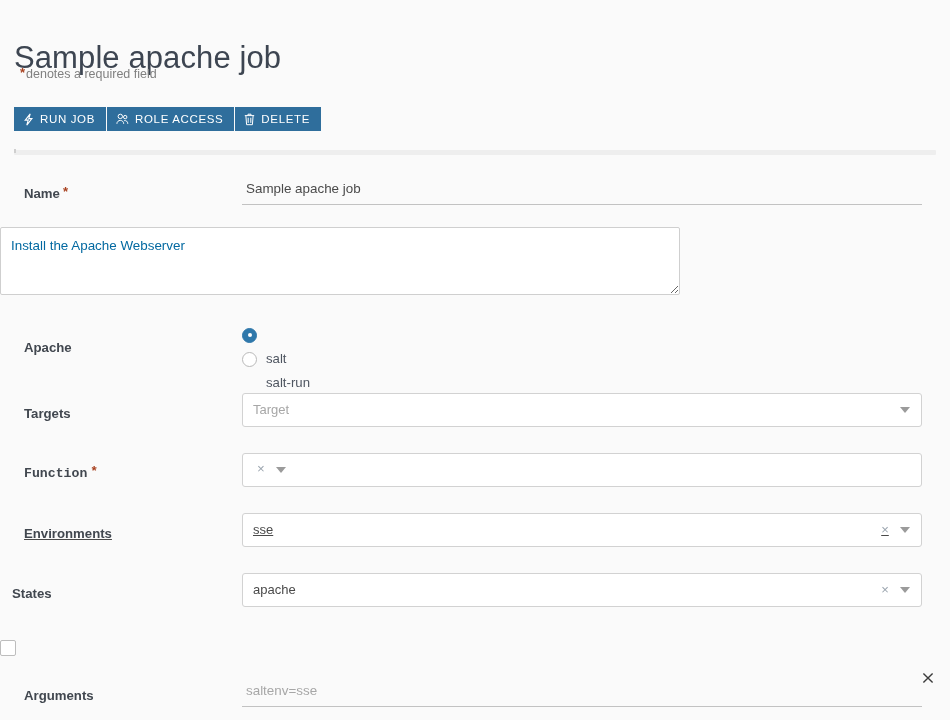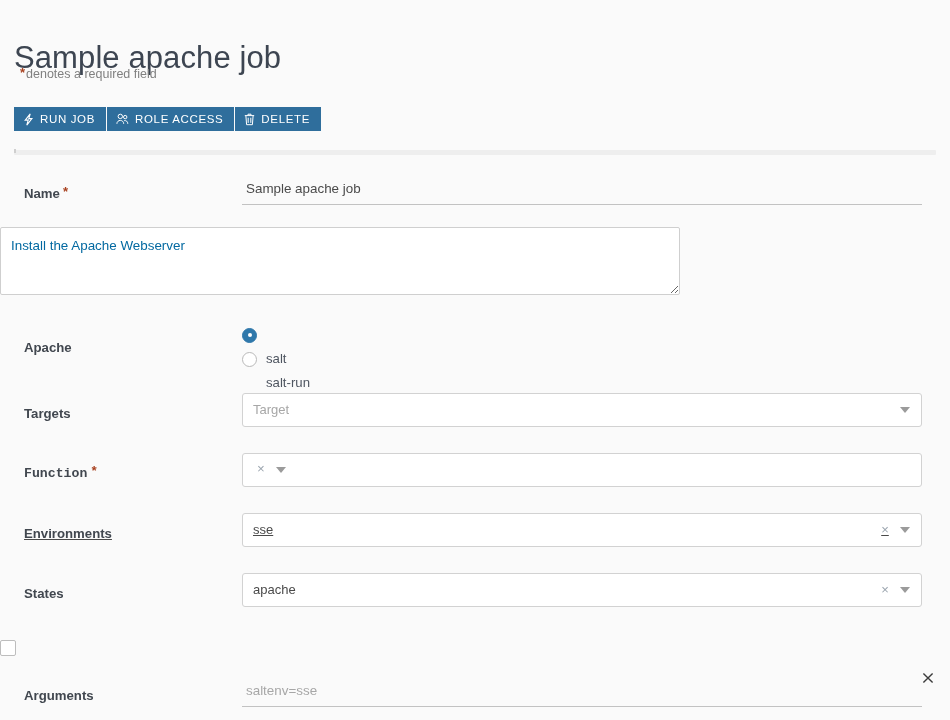--- a/index.html
+++ b/index.html
@@ -371,21 +371,21 @@
       <div class="field" style="padding-top:12px;">
         <div class="sel">
           <span class="sel-val">sse</span>
           <span class="sel-clear">×</span>
           <span class="caret"></span>
         </div>
       </div>
     </div>
 
     <div class="row" style="height:60px;">
-      <div class="label" style="padding-top:20px;">States</div>
+      <div class="label" style="padding-top:20px;padding-left:12px;">States</div>
       <div class="field" style="padding-top:12px;">
         <div class="sel">
           <span class="sel-val">apache</span>
           <span class="sel-clear">×</span>
           <span class="caret"></span>
         </div>
       </div>
     </div>
 
     <div class="row" style="height:48px;">

